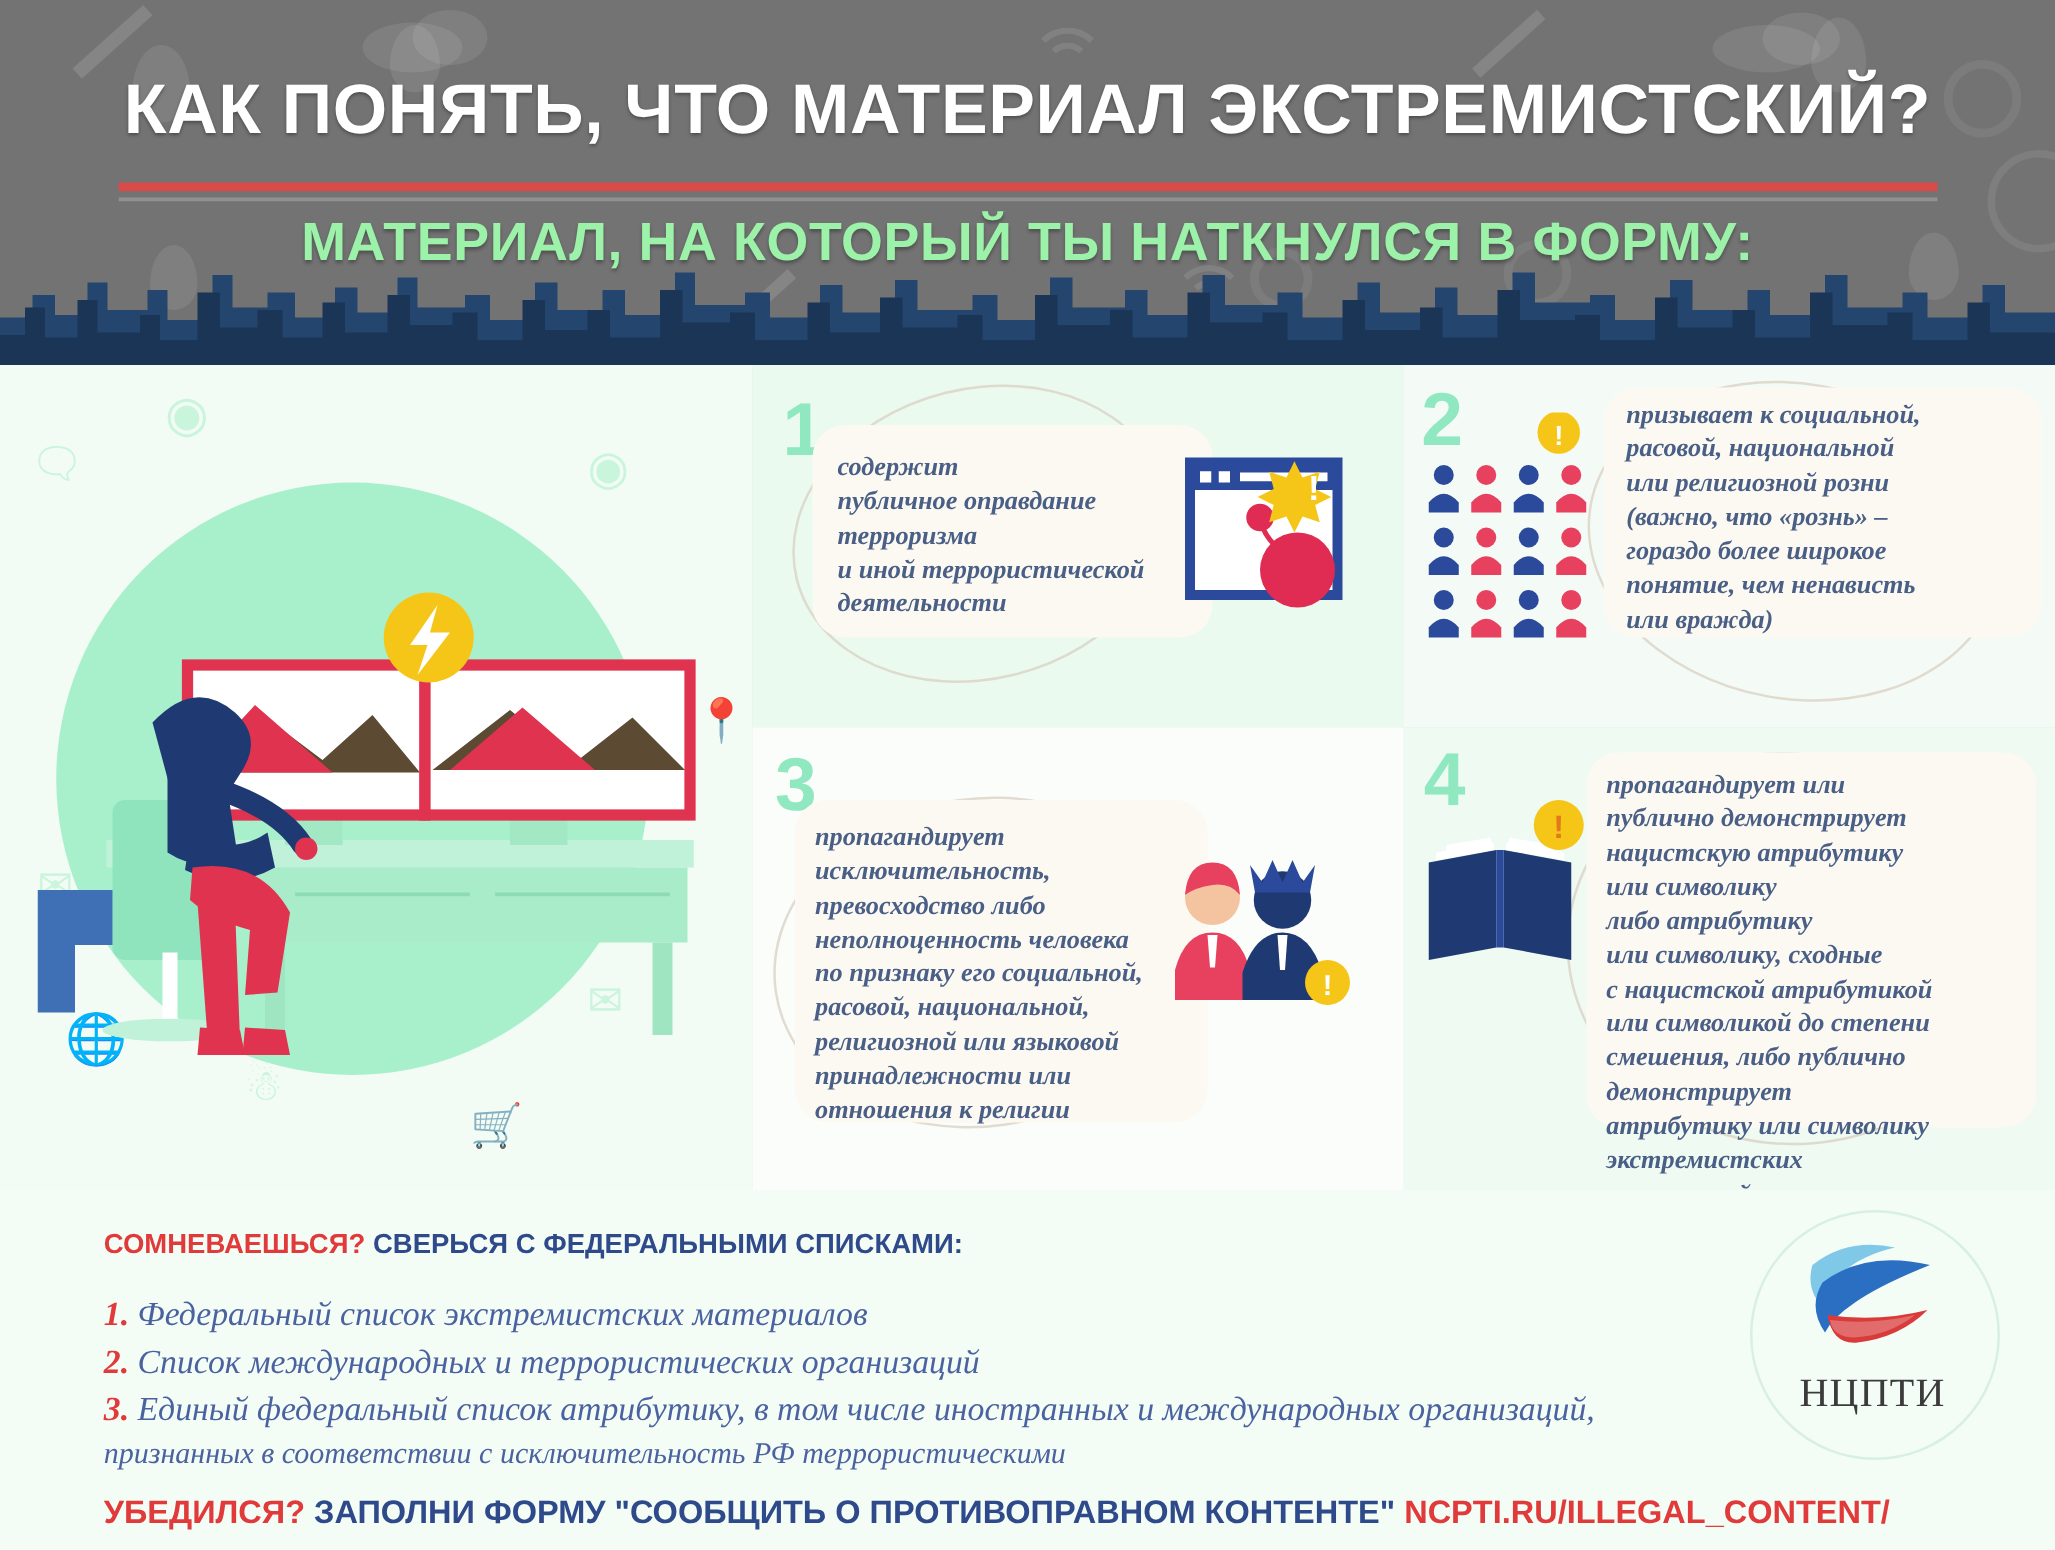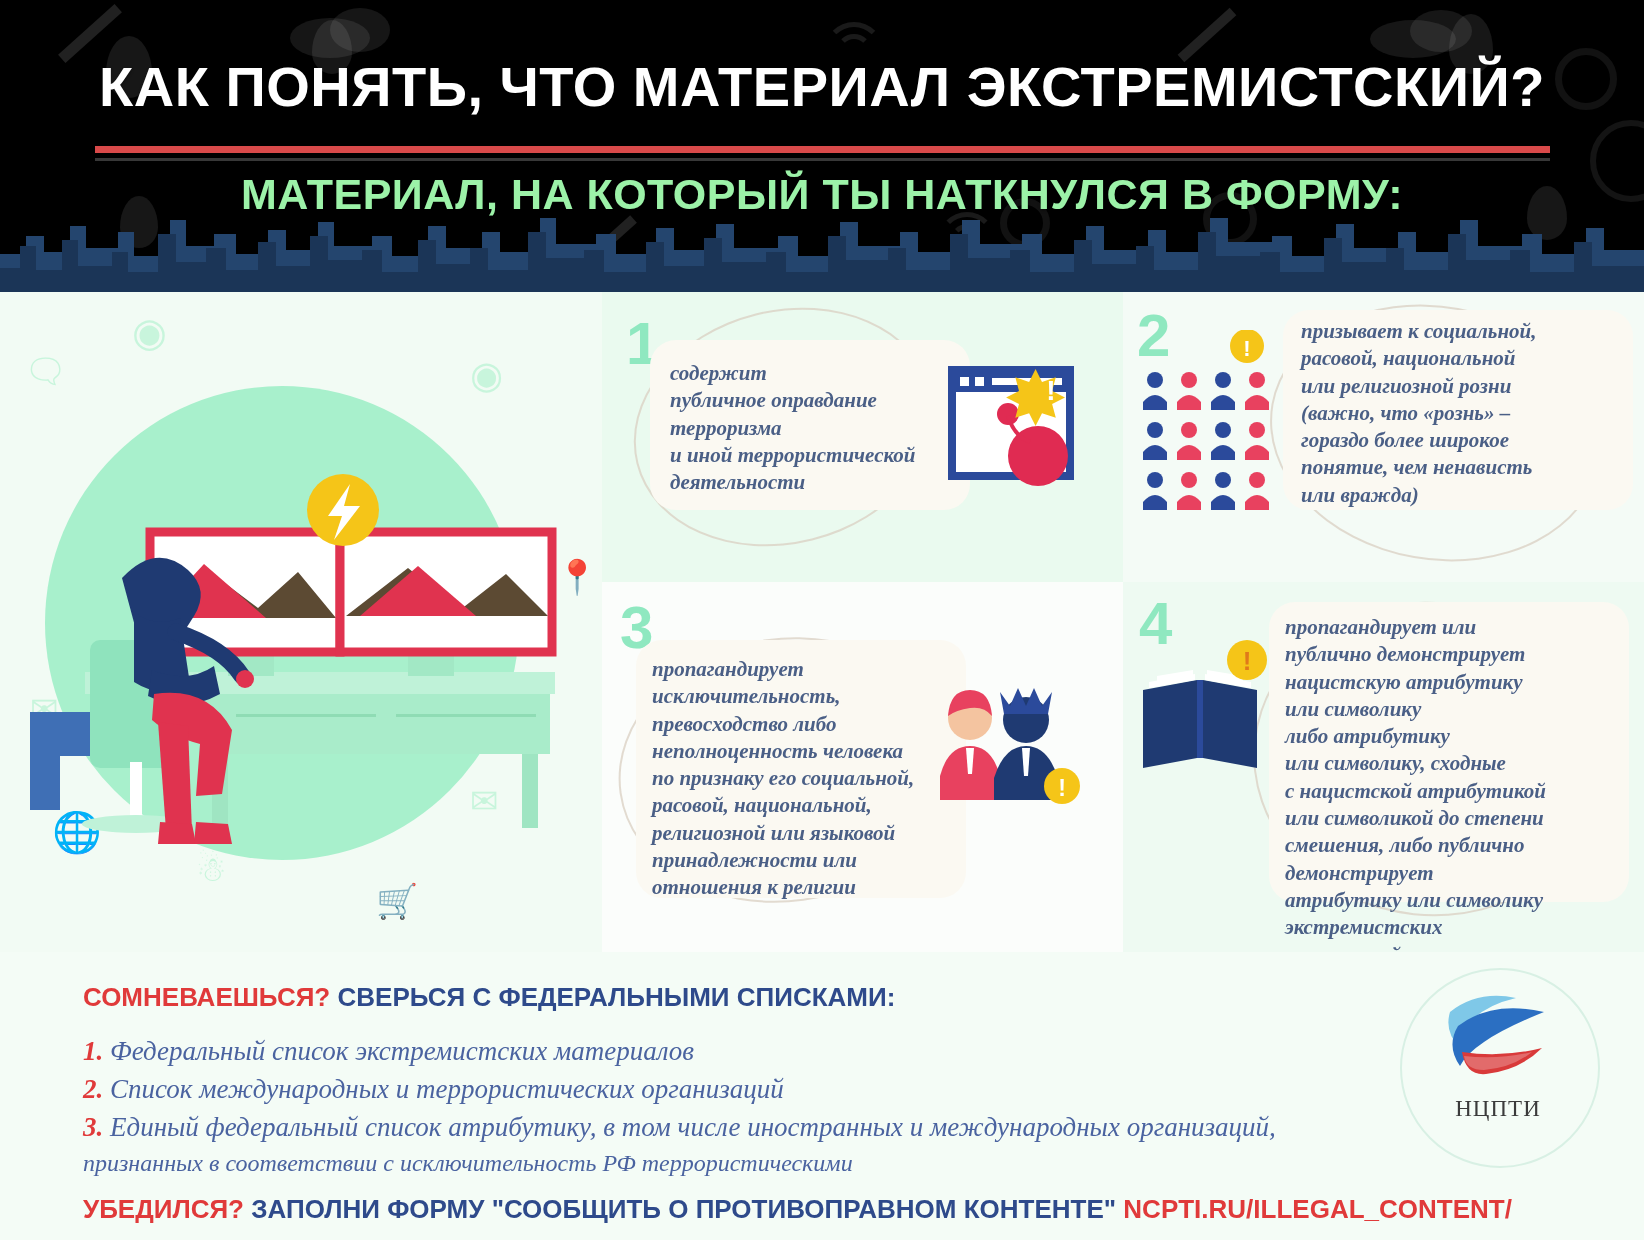--- a/index.html
+++ b/index.html
@@ -8,21 +8,21 @@
   .poster{
     position:relative;
     width:1644px;height:1240px;
     overflow:hidden;
     background:#eafaf0;
   }
 
   
   .header{
     position:absolute;left:0;top:0;width:1644px;height:292px;
-    background:#000000;
+    background:#737373;
     overflow:hidden;
   }
   .hdr-deco{position:absolute;pointer-events:none;}
   .hdr-cloud{
     border-radius:50%;
     background:rgba(255,255,255,0.085);
   }
   .hdr-ring{
     border-radius:50%;
     border:6px solid rgba(255,255,255,0.08);
@@ -146,21 +146,21 @@
     opacity:0.75;
   }
 
   
   .footer{
     position:absolute;left:0;top:952px;width:1644px;height:288px;
     background:#f4fcf6;
   }
   .f-head{
     position:absolute;left:83px;top:30px;
-    font-size:26px;font-weight:bold;white-space:nowrap;
+    font-size:22px;font-weight:bold;white-space:nowrap;
     font-family:"Liberation Sans",sans-serif;
   }
   .f-head .red{color:#e03a3a;}
   .f-head .blue{color:#2e4a8b;}
 
   .f-item{
     position:absolute;left:83px;
     font-family:"Liberation Serif",serif;
     font-style:italic;
     font-size:27px;
@@ -186,21 +186,21 @@
   }
   .logo-ring{
     position:absolute;left:0;top:0;width:196px;height:196px;
     border-radius:50%;
     border:2px solid #d8f0e4;
   }
   .logo-text{
     position:absolute;left:0;top:128px;width:196px;
     text-align:center;
     font-family:"Liberation Serif",serif;
-    font-size:23px;
+    font-size:32px;
     color:#3b3b3b;
     letter-spacing:1px;
   }
 
   
   .ill{position:absolute;}
 </style>
 </head>
 <body>
 

